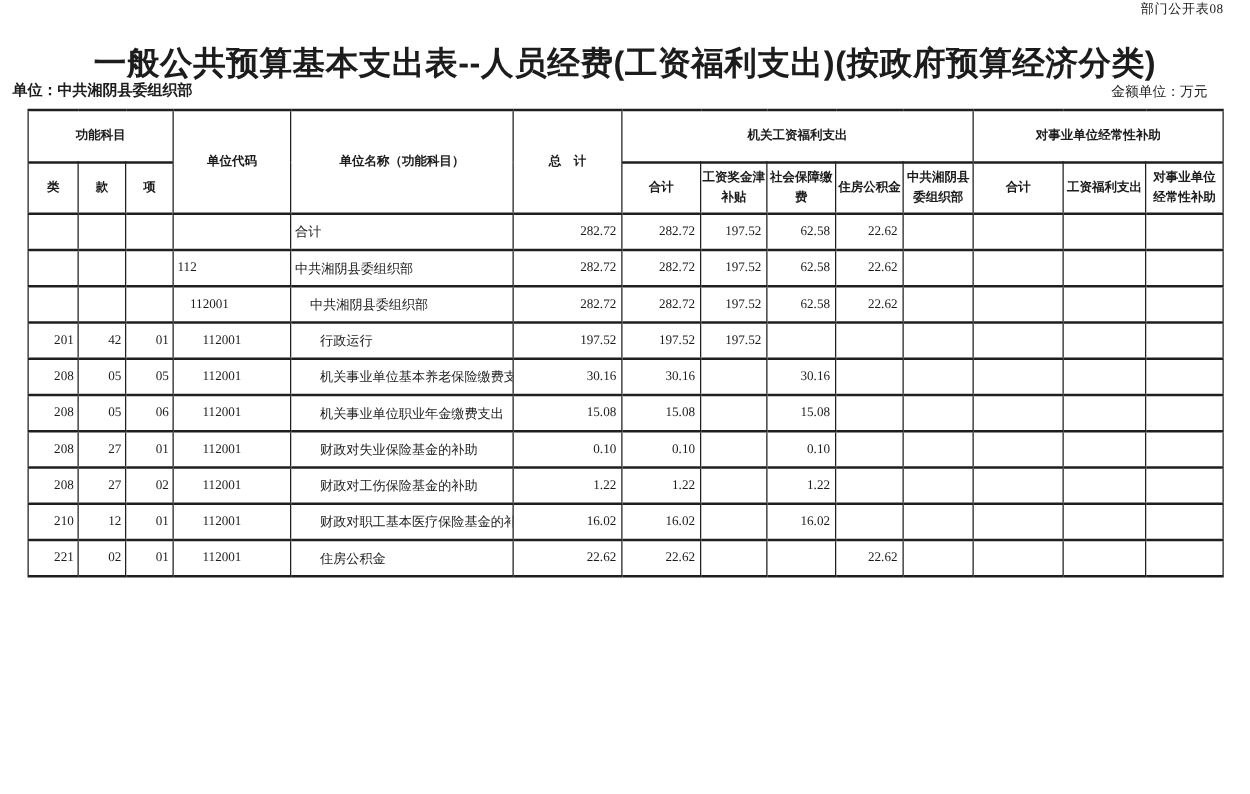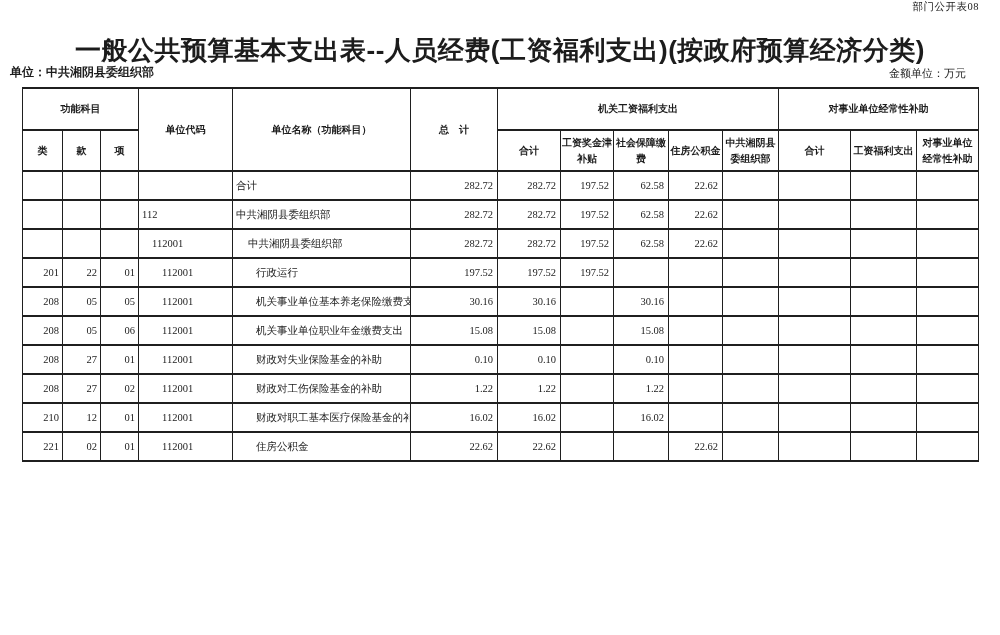--- a/index.html
+++ b/index.html
@@ -181,21 +181,21 @@
         <td class="num">197.52</td>
         <td class="num">62.58</td>
         <td class="num">22.62</td>
         <td class="num"></td>
         <td class="num"></td>
         <td class="num"></td>
         <td class="num"></td>
       </tr>
       <tr>
         <td class="cat">201</td>
-        <td class="cat">22</td>
+        <td class="cat">42</td>
         <td class="cat">01</td>
         <td class="code ind2">112001</td>
         <td class="name ind2">行政运行</td>
         <td class="num">197.52</td>
         <td class="num">197.52</td>
         <td class="num">197.52</td>
         <td class="num"></td>
         <td class="num"></td>
         <td class="num"></td>
         <td class="num"></td>

